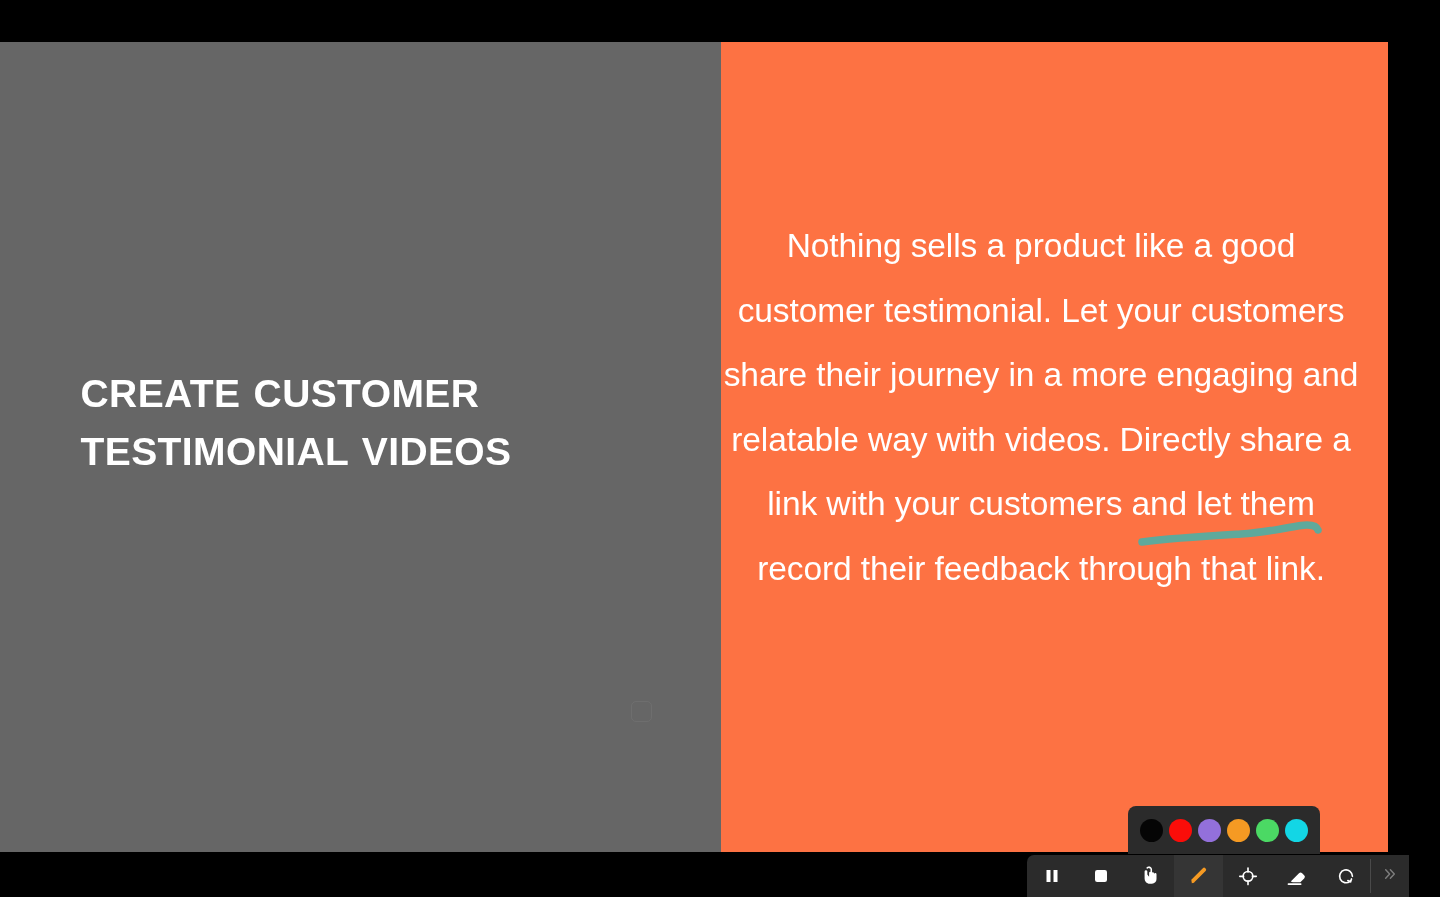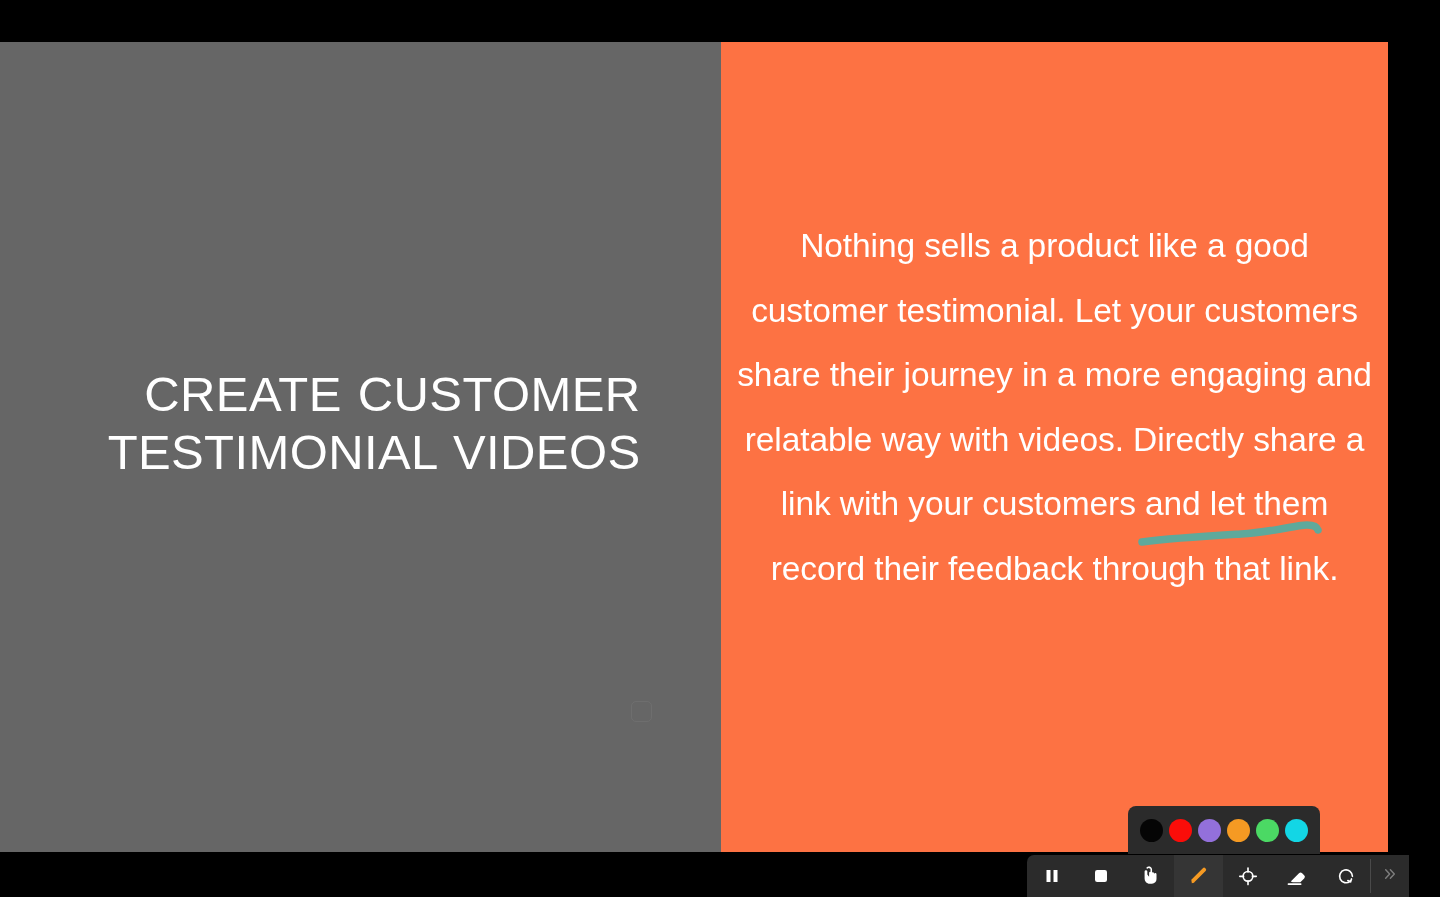--- a/index.html
+++ b/index.html
@@ -41,24 +41,24 @@
     height: 100%;
     background: #666666;
     position: relative;
     display: flex;
     align-items: center;
     justify-content: center;
   }
 
   #slide-title {
     width: 560px;
-    text-align: right;
+    text-align: left;
     color: #ffffff;
-    font-size: 49px;
-    font-weight: normal;
+    font-size: 39px;
+    font-weight: bold;
     line-height: 58px;
     letter-spacing: 0.4px;
     margin-top: -48px;
     word-spacing: 2px;
   }
 
   #slide-watermark {
     position: absolute;
     left: 631px;
     top: 659px;
@@ -69,21 +69,21 @@
   }
 
   
   #slide-right {
     width: 667px;
     height: 100%;
     background: #FD7243;
     position: relative;
     display: flex;
     align-items: flex-start;
-    justify-content: center;
+    justify-content: flex-start;
   }
 
   #slide-body {
     width: 640px;
     margin-top: 172px;
     text-align: center;
     color: #ffffff;
     font-size: 33.5px;
     line-height: 64.5px;
     font-weight: 400;

